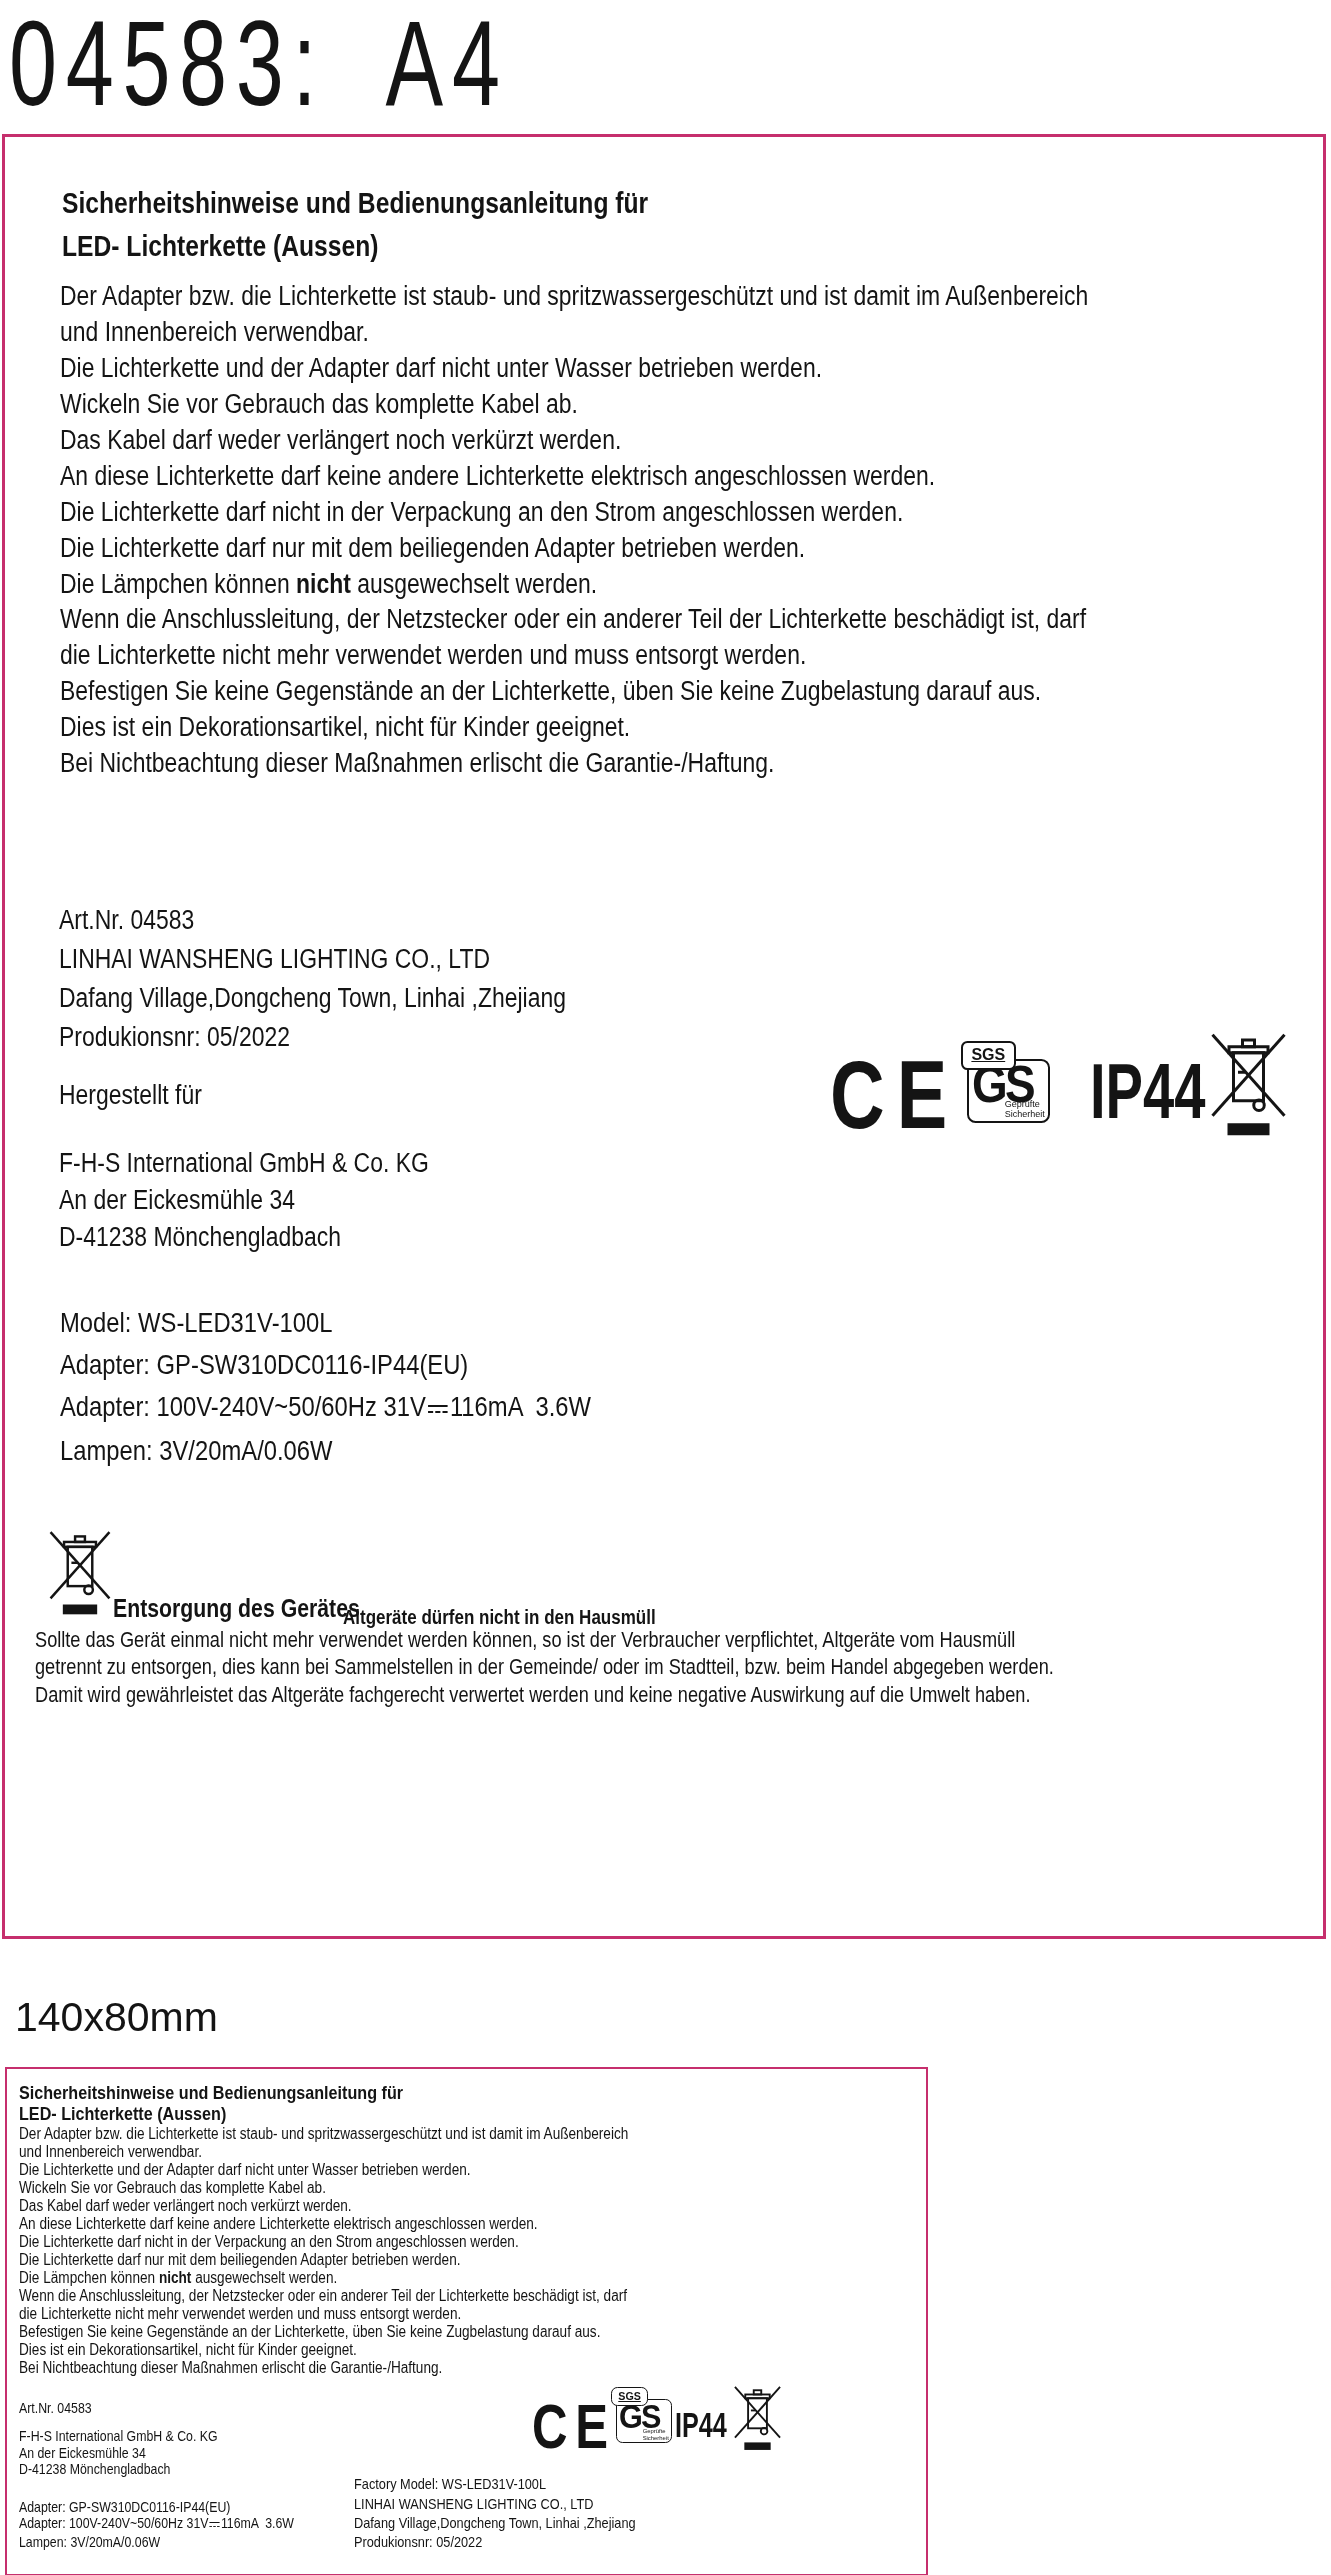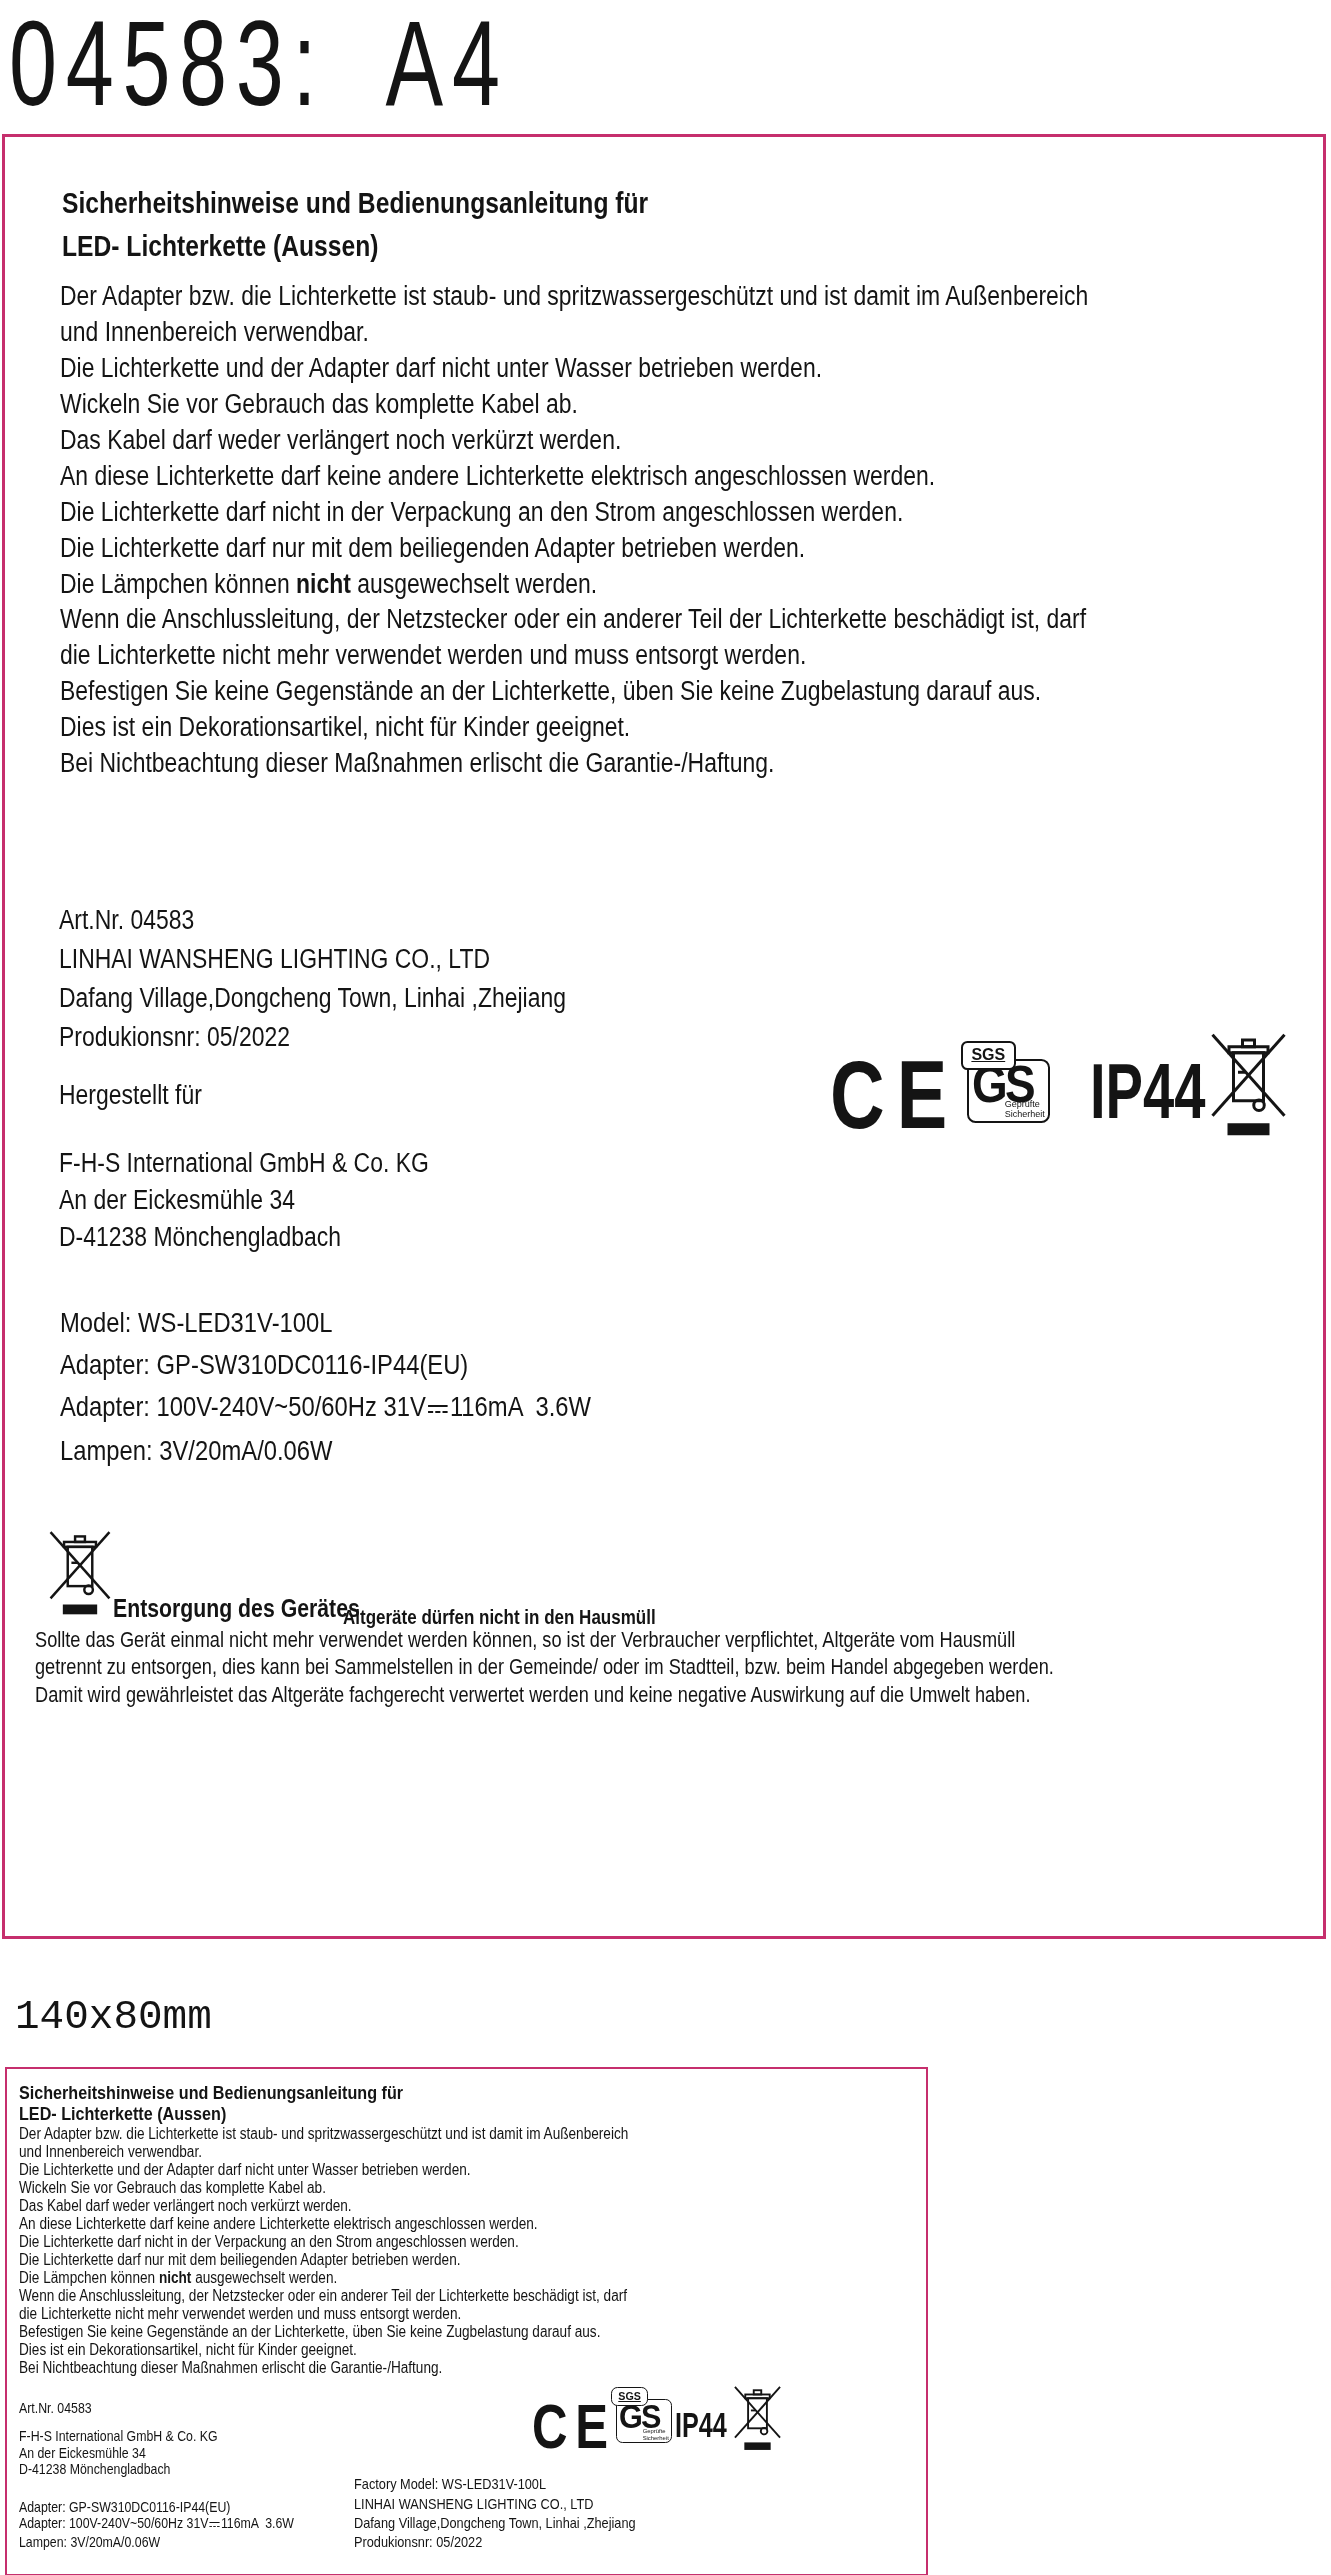--- a/index.html
+++ b/index.html
@@ -1,19 +1,19 @@
 <!DOCTYPE html>
 <html style="font-size:8.6px"><head>
 <meta charset="utf-8">
 <style>
   html,body{margin:0;padding:0;background:#fff;}
   .page{position:relative;width:1332px;height:2576px;background:#ffffff;overflow:hidden;
         font-family:"Liberation Sans","DejaVu Sans",sans-serif;color:#141414;}
   .ln{position:absolute;white-space:pre;line-height:1;transform:scaleX(0.85);transform-origin:0 0;}
-  .noscale{transform:none;font-family:Liberation Mono, monospace;}
+  .noscale{transform:none;}
   .b{font-weight:bold;}
   .box{position:absolute;box-sizing:border-box;background:#fff;}
   .bigbox{left:2.1px;top:134px;width:1324px;height:1805px;border:3.2px solid #c62f6d;}
   .smallbox{left:5.4px;top:2067px;width:923px;height:509px;border:2.7px solid #c62f6d;}
   .doc-title{position:absolute;left:8.6px;top:3.2px;font-size:120px;line-height:1;letter-spacing:0.1em;
              white-space:pre;transform:scaleX(0.72);transform-origin:0 0;}
   .dc{display:inline-block;width:0.85em;height:0.55em;position:relative;margin:0 0.08em;}
   .dc::before{content:"";position:absolute;left:0;right:0;top:0.16em;border-top:0.10em solid #141414;}
   .dc::after{content:"";position:absolute;left:0;right:0;top:0.38em;border-top:0.10em dashed #141414;}
   .ce{position:absolute;font-weight:bold;line-height:1;letter-spacing:0.16em;white-space:pre;

